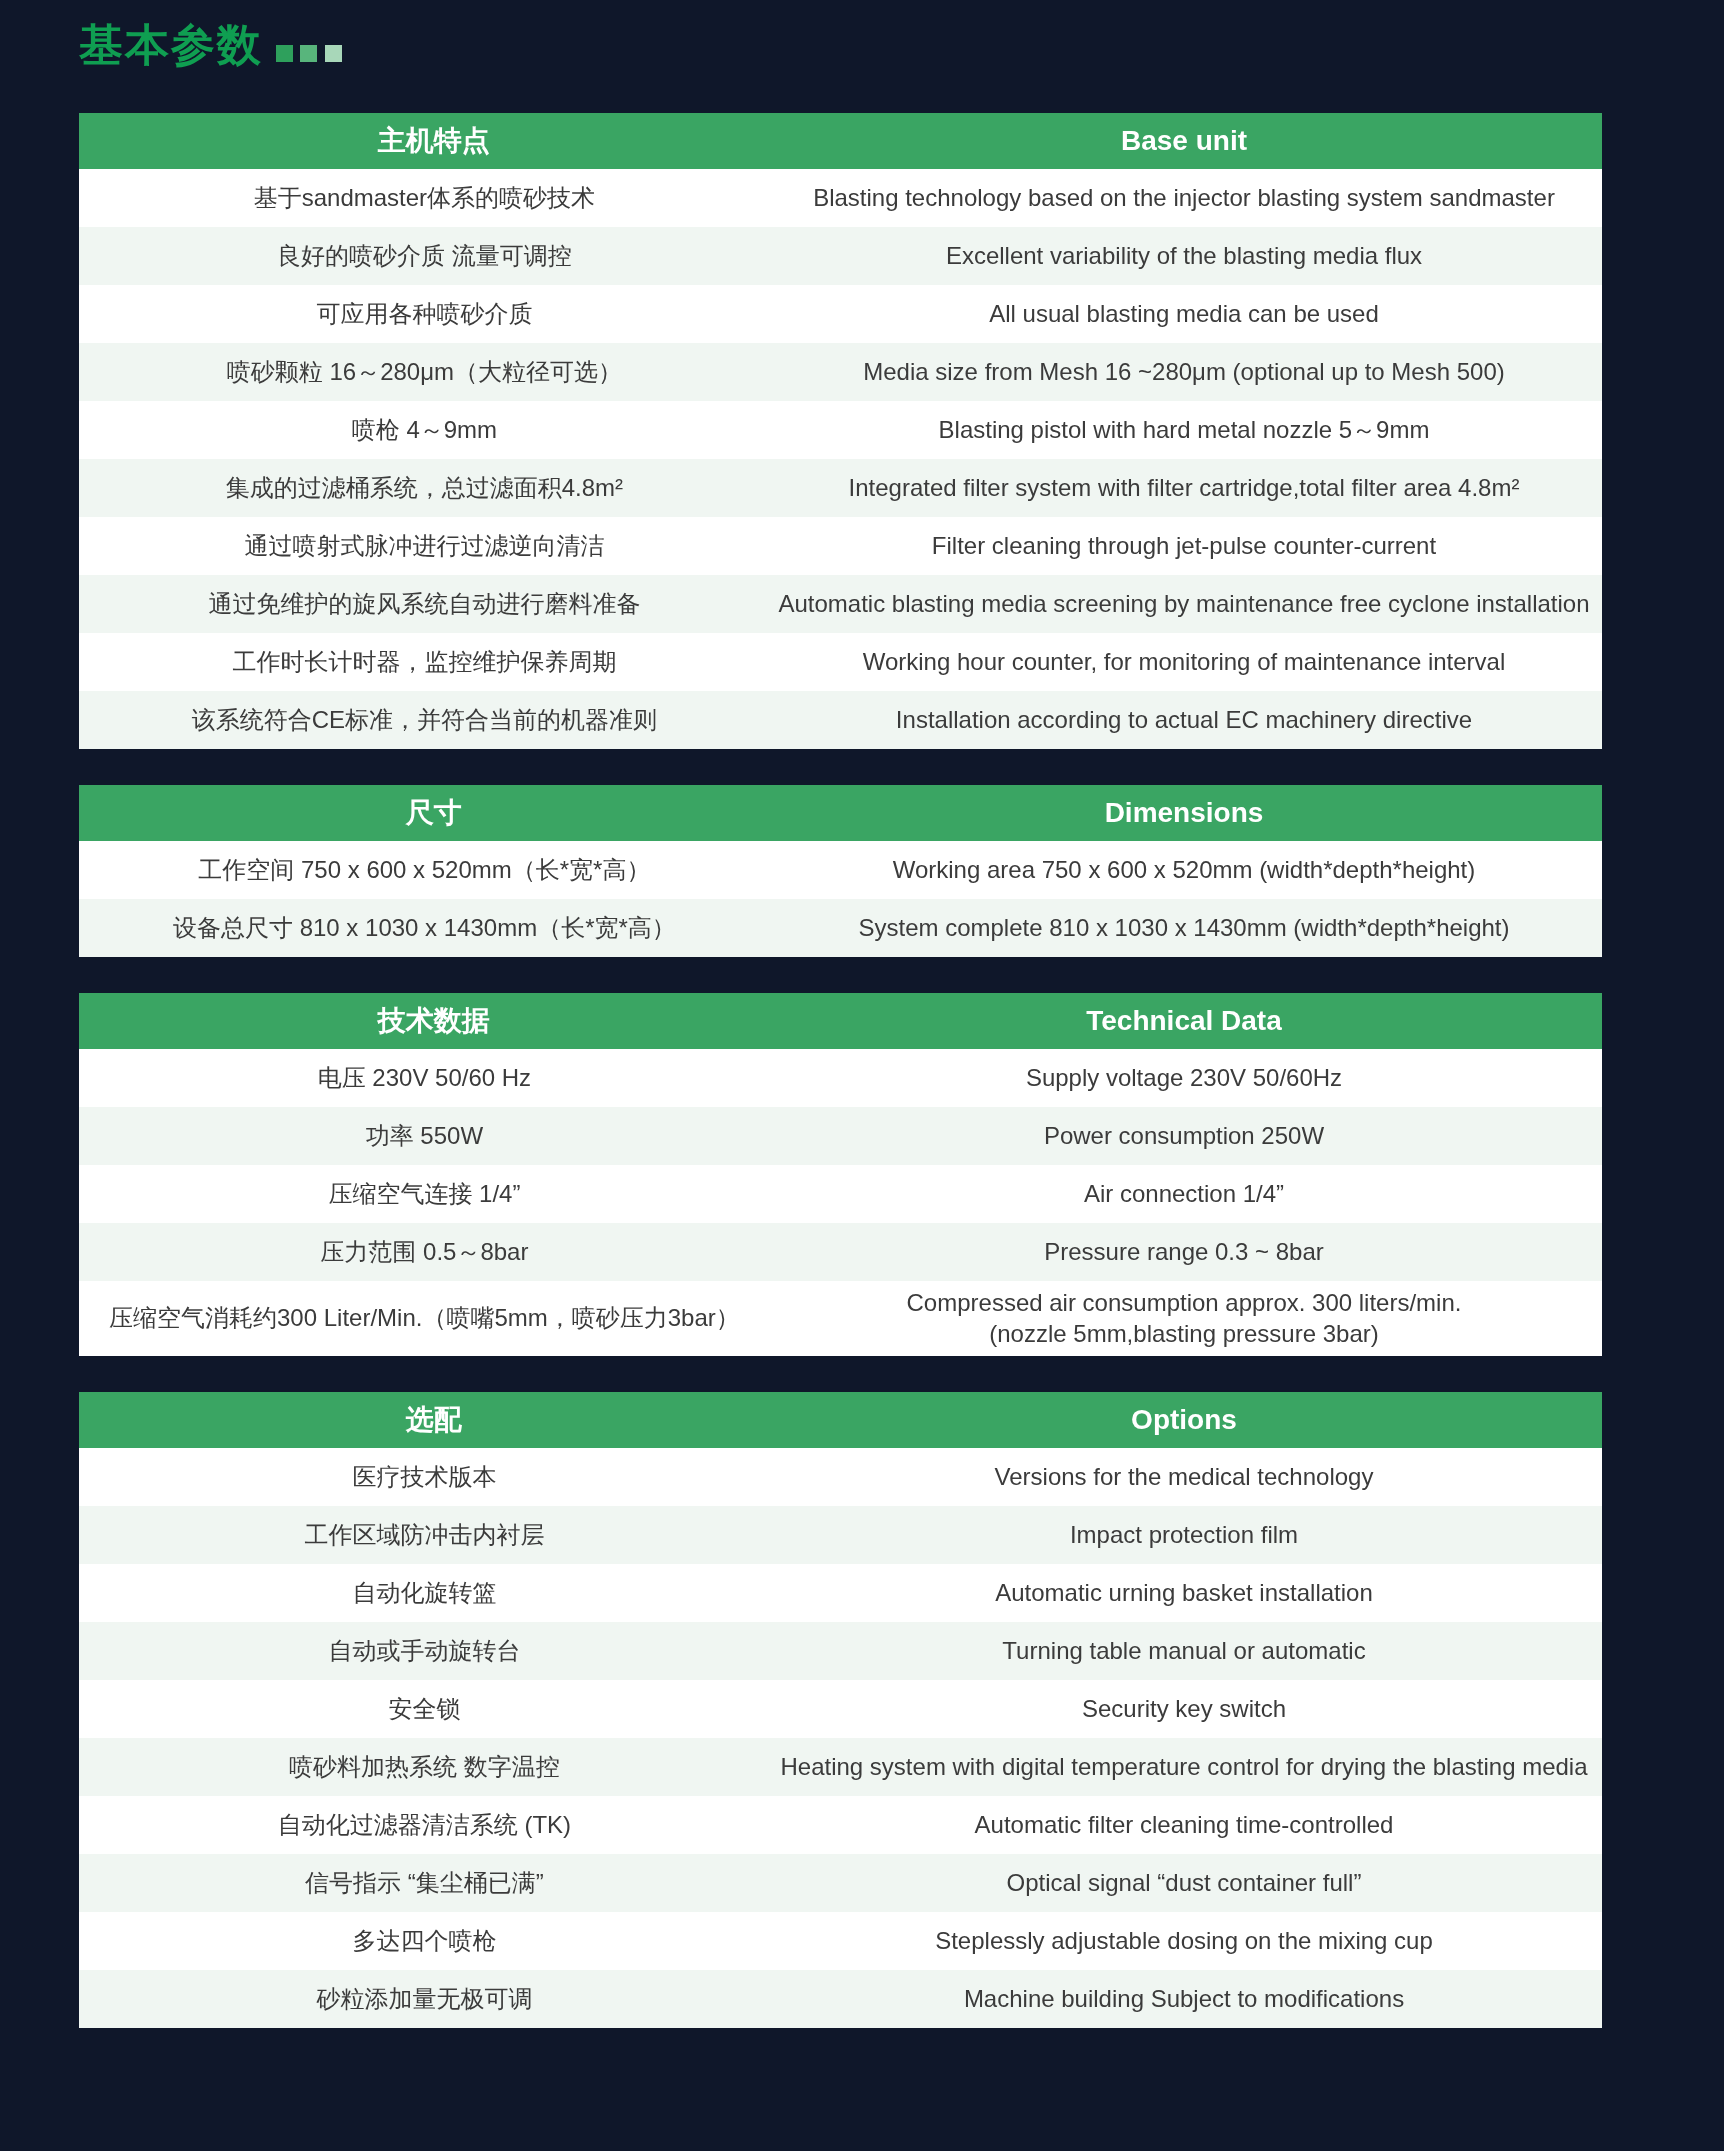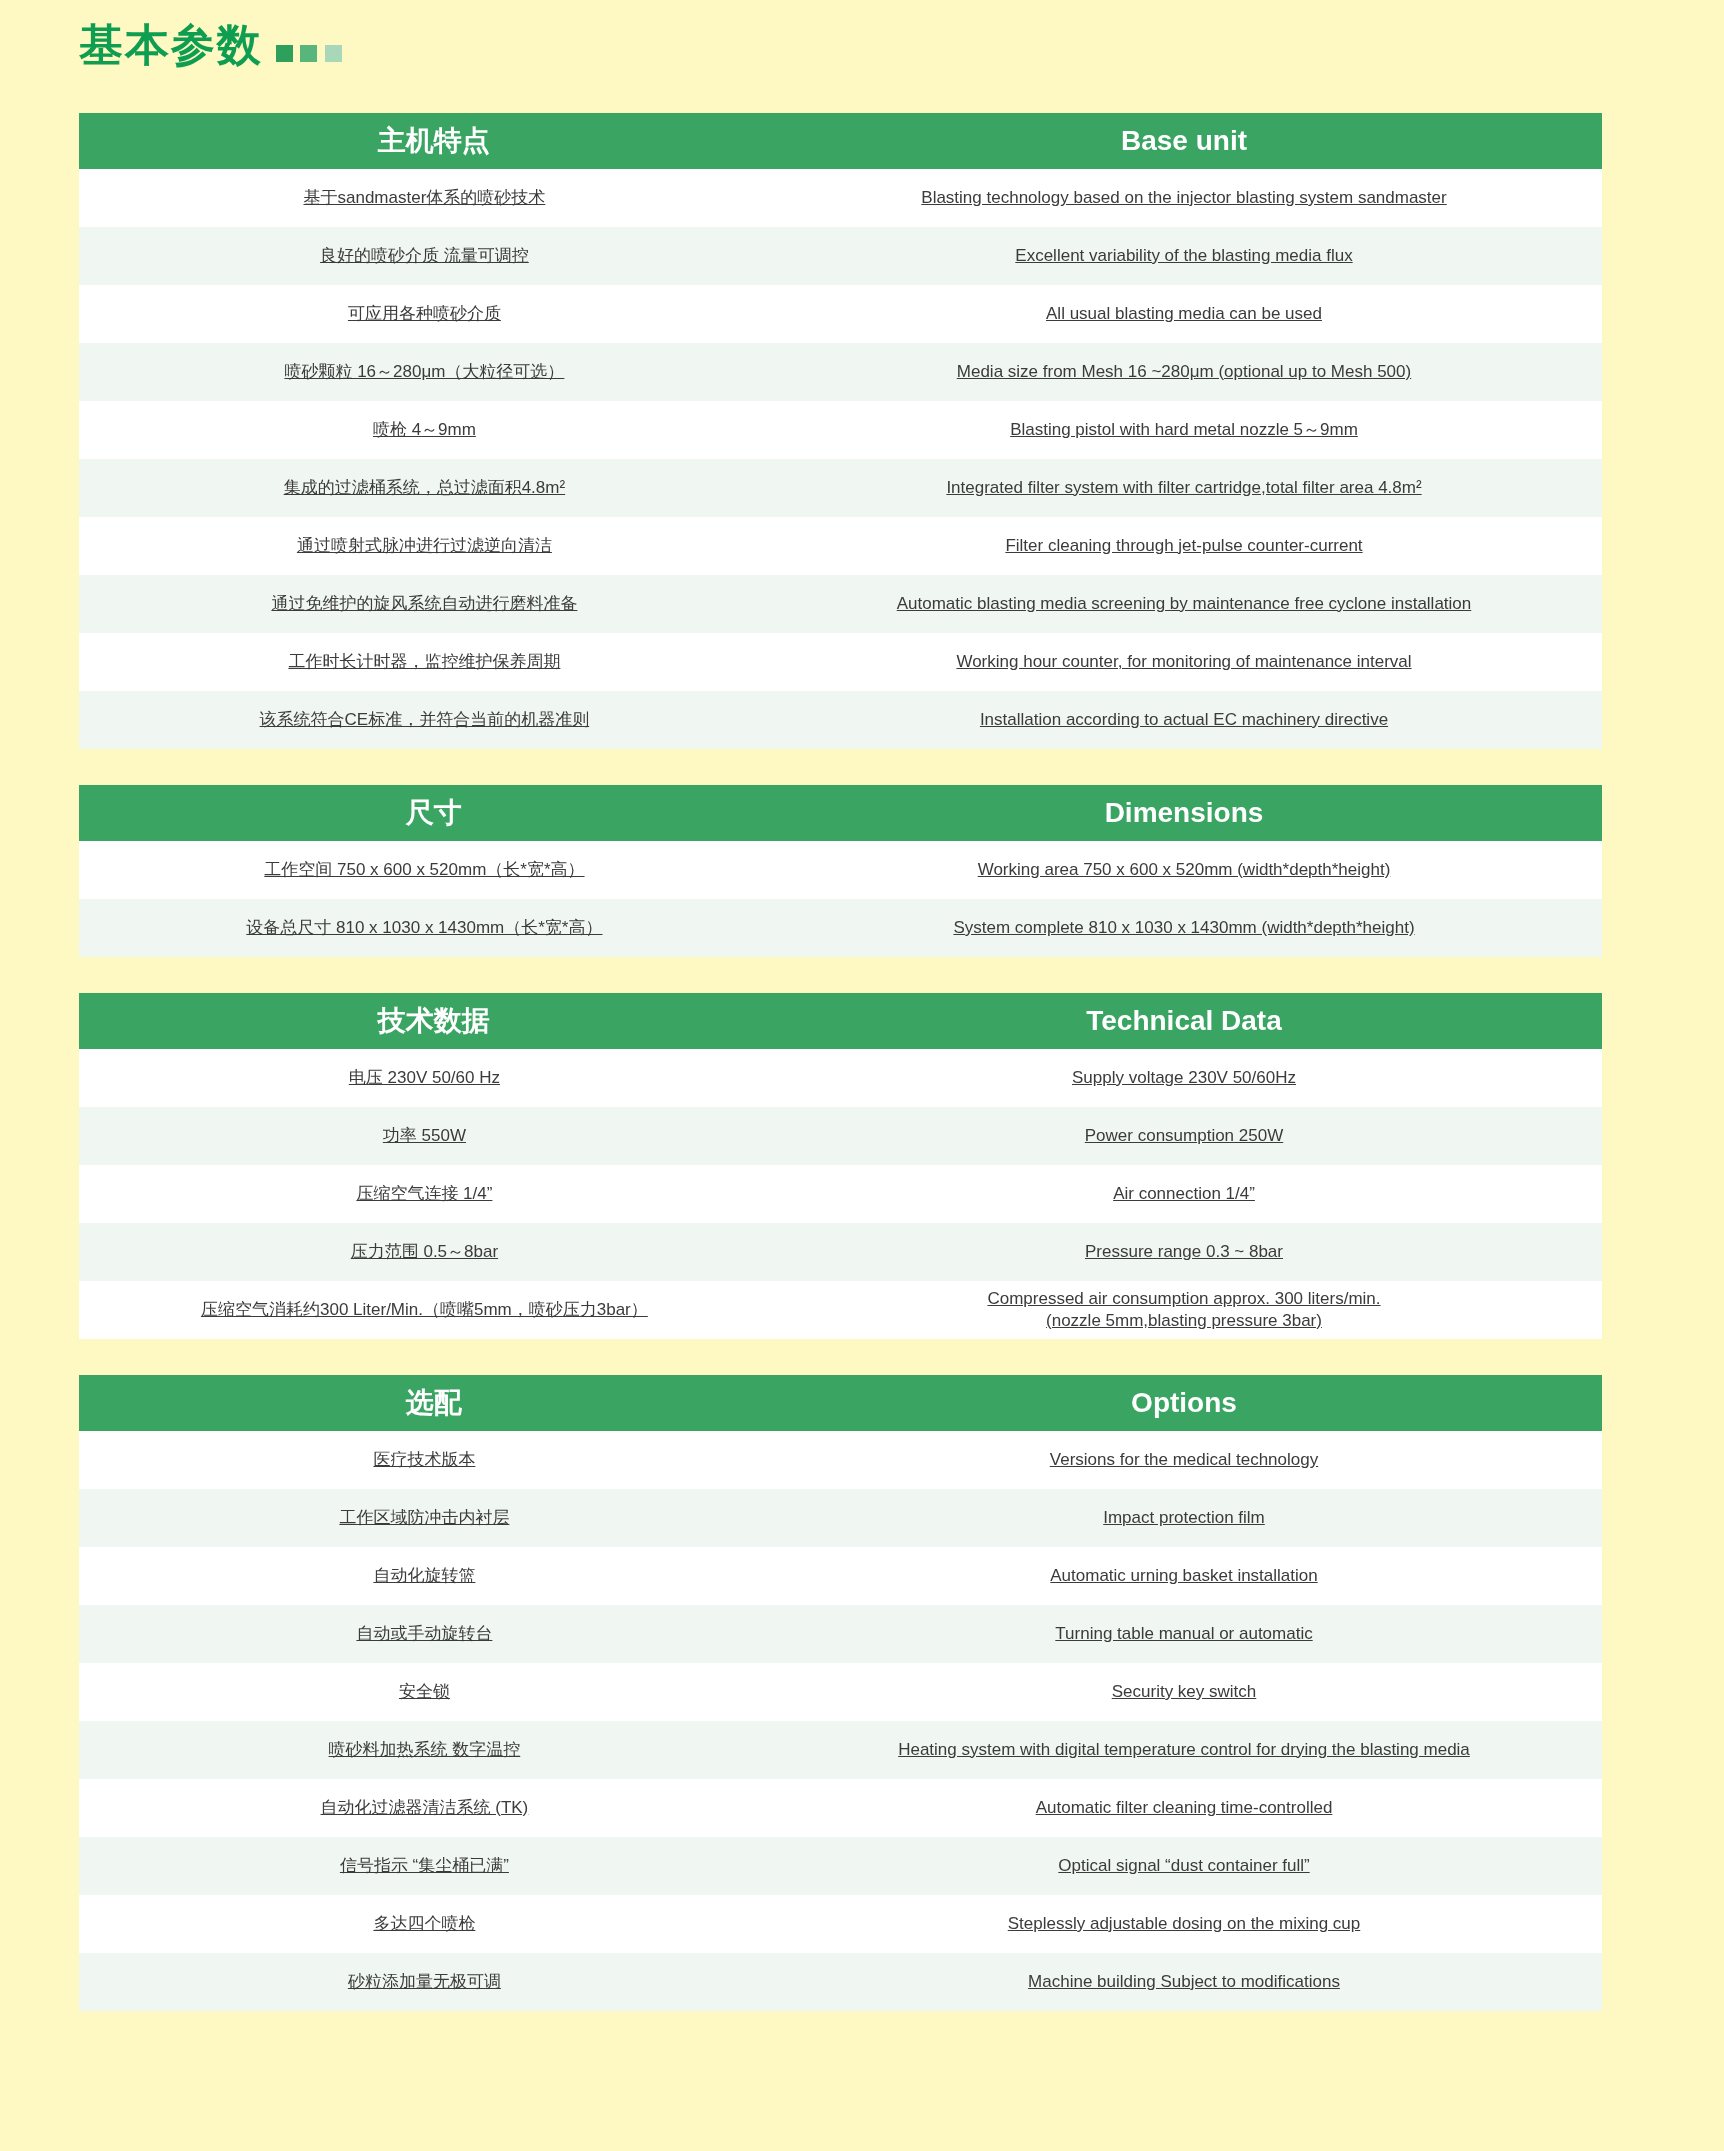--- a/index.html
+++ b/index.html
@@ -1,20 +1,20 @@
 <!DOCTYPE html>
 <html style="--title-green: #0f9e51; --header-green: #3aa563; --row-alt-bg: #f0f6f2; --text-color: #3b3b3b;font-size:15px"><head>
 <meta charset="utf-8">
 <style>
   html, body { margin: 0; padding: 0; background: #ffffff; }
   .page {
     position: relative;
     width: 1725px;
     height: 2152px;
-    background: #fef9c3;
+    background: #0f172a;
     font-family: "Liberation Sans", "DejaVu Sans", sans-serif;
     color: var(--text-color, #3b3b3b);
     overflow: hidden;
   }
   
   .page-title {
     display: flex;
     align-items: flex-end;
     margin: 0;
     padding: 15px 0 0 79px;
@@ -62,25 +62,24 @@
   .section-header .hdr.zh { padding-left: 22.4px; }
   .spec-row {
     display: grid;
     grid-template-columns: 687px 1fr;
     align-items: center;
     min-height: 58px;
     background: #ffffff;
   }
   .spec-row.alt { background: var(--row-alt-bg, #f0f6f2); }
   .cell {
-    font-size: 17px;
+    font-size: 24px;
     line-height: 1.32;
     padding: 5.6px 0;
     color: var(--text-color, #3b3b3b);
-    text-decoration: underline;
   }
   .cell.zh { padding-left: 22.4px; padding-right: 18.6px; }
   .cell.en { white-space: pre-line; }
 </style>
 </head>
 <body>
 
 <div class="page">
   <h1 class="page-title">
     <span class="title-text">基本参数</span>

